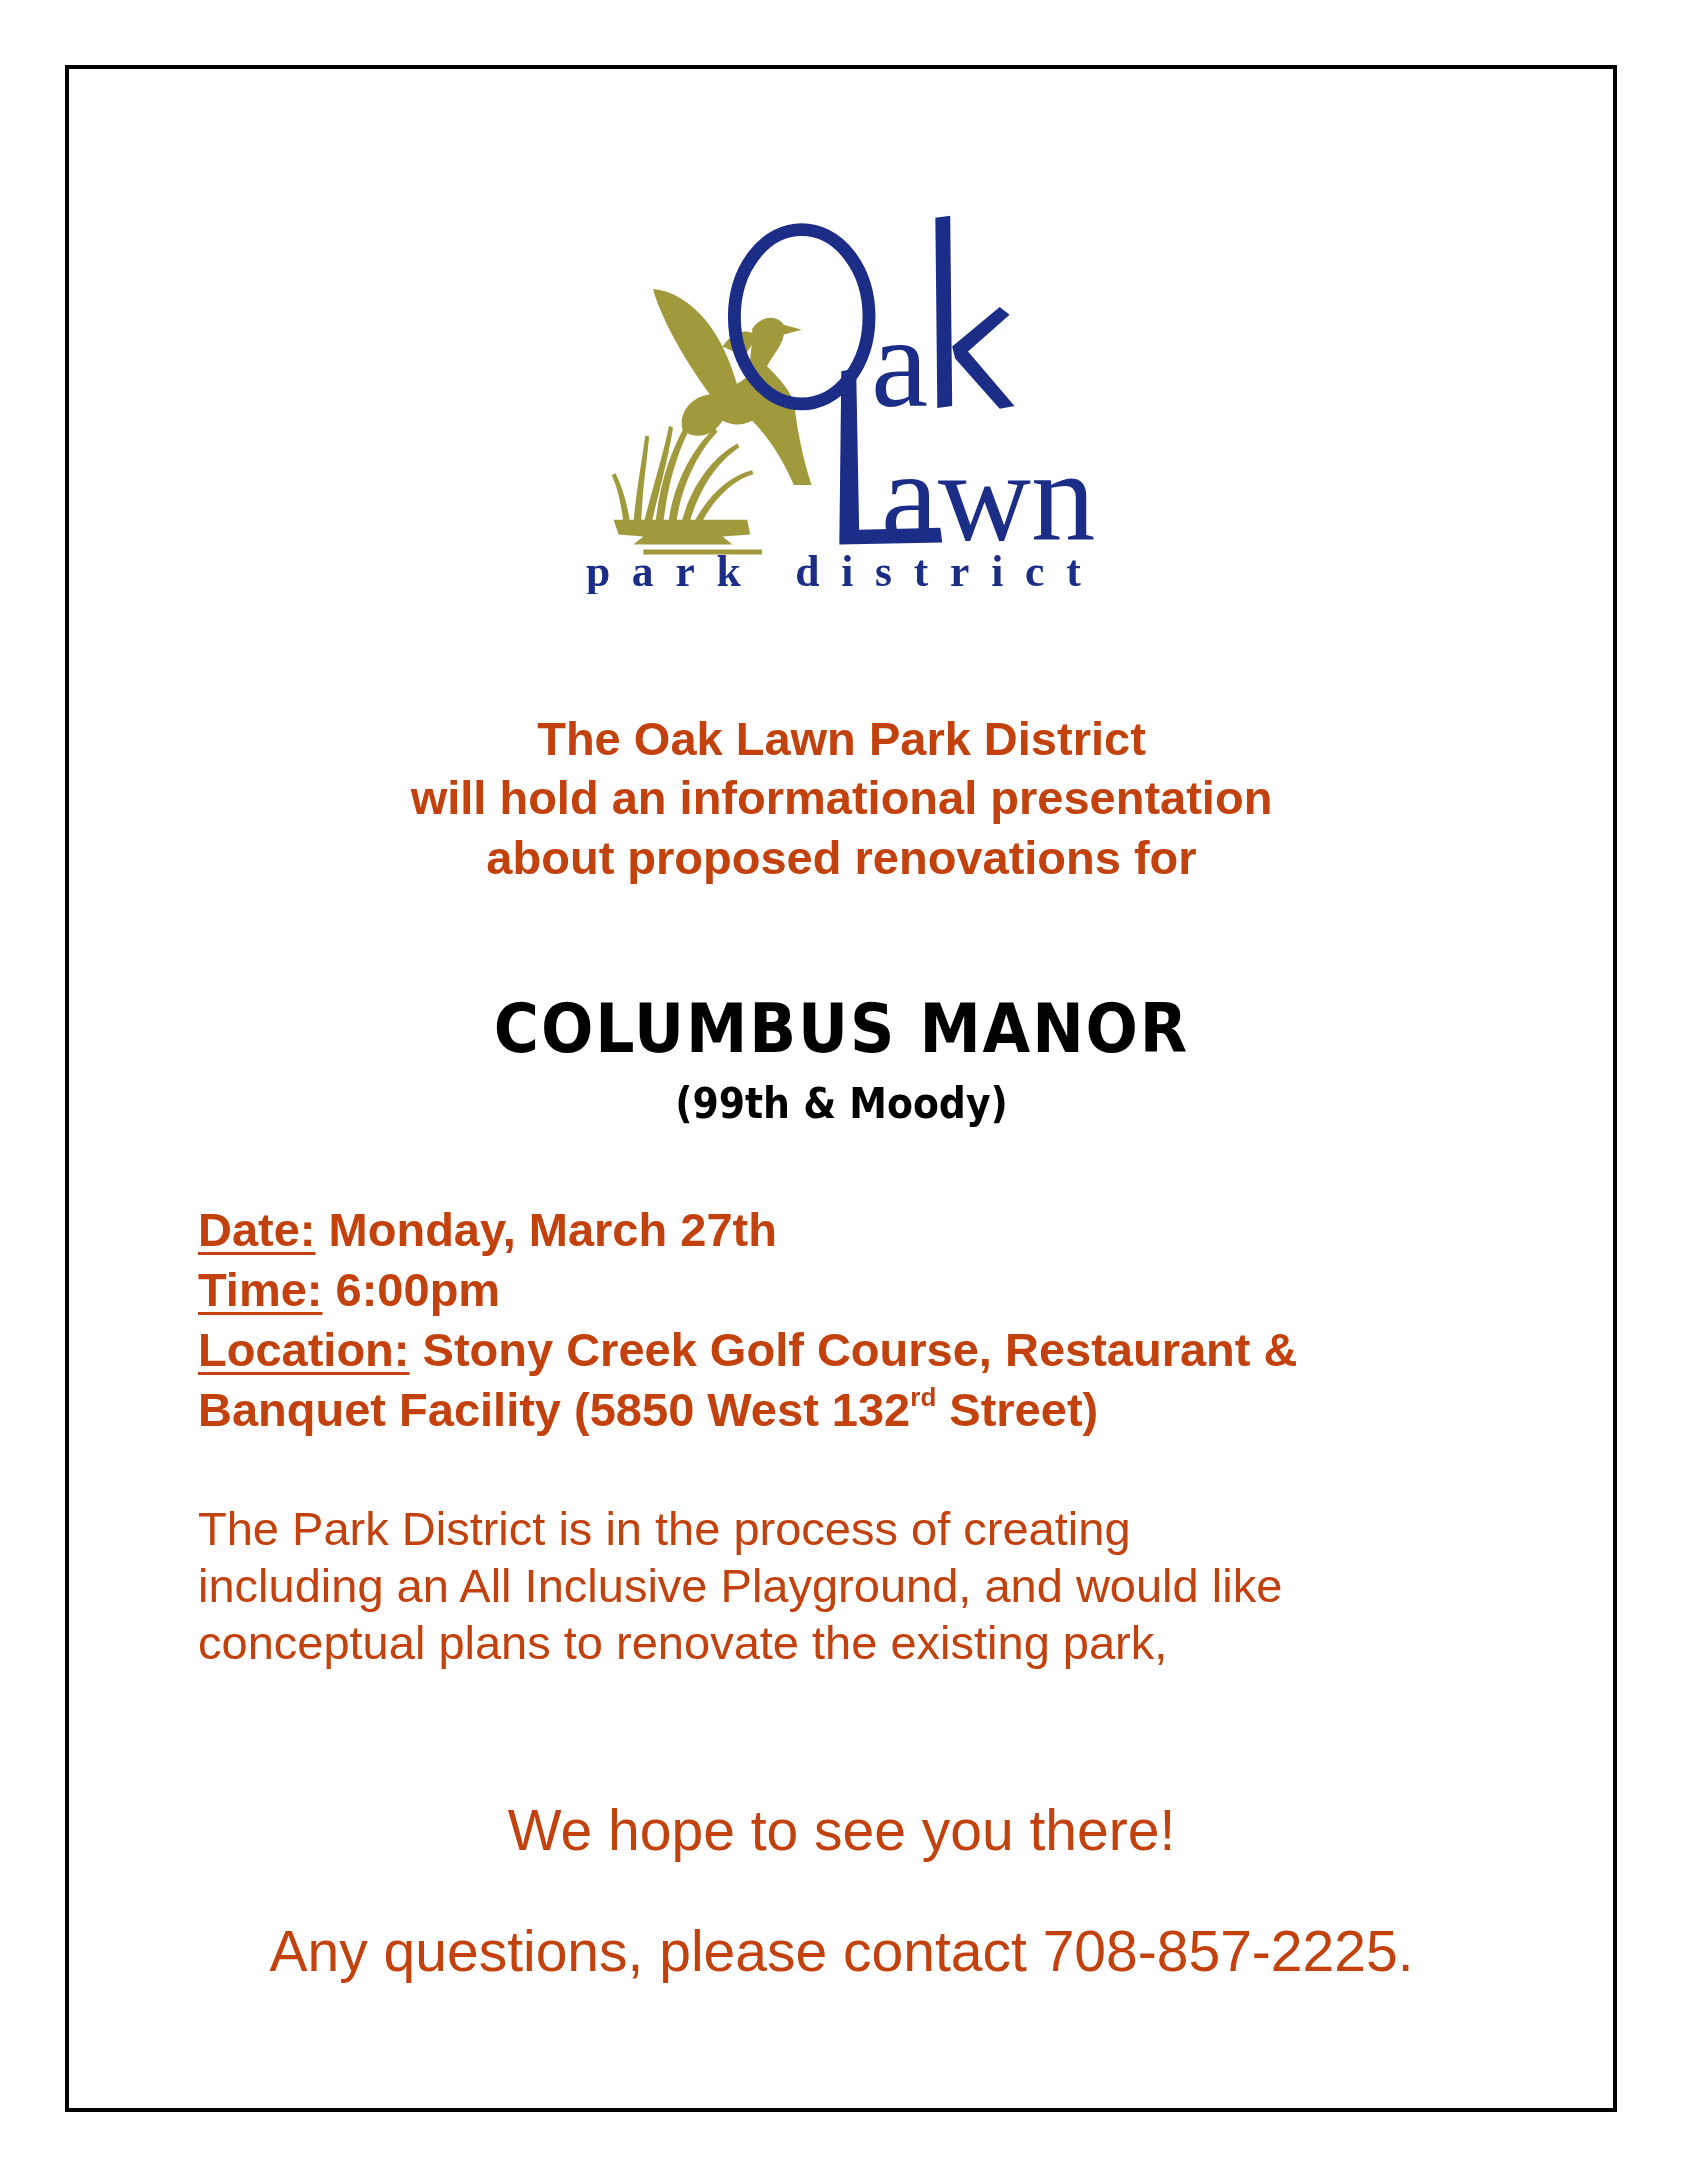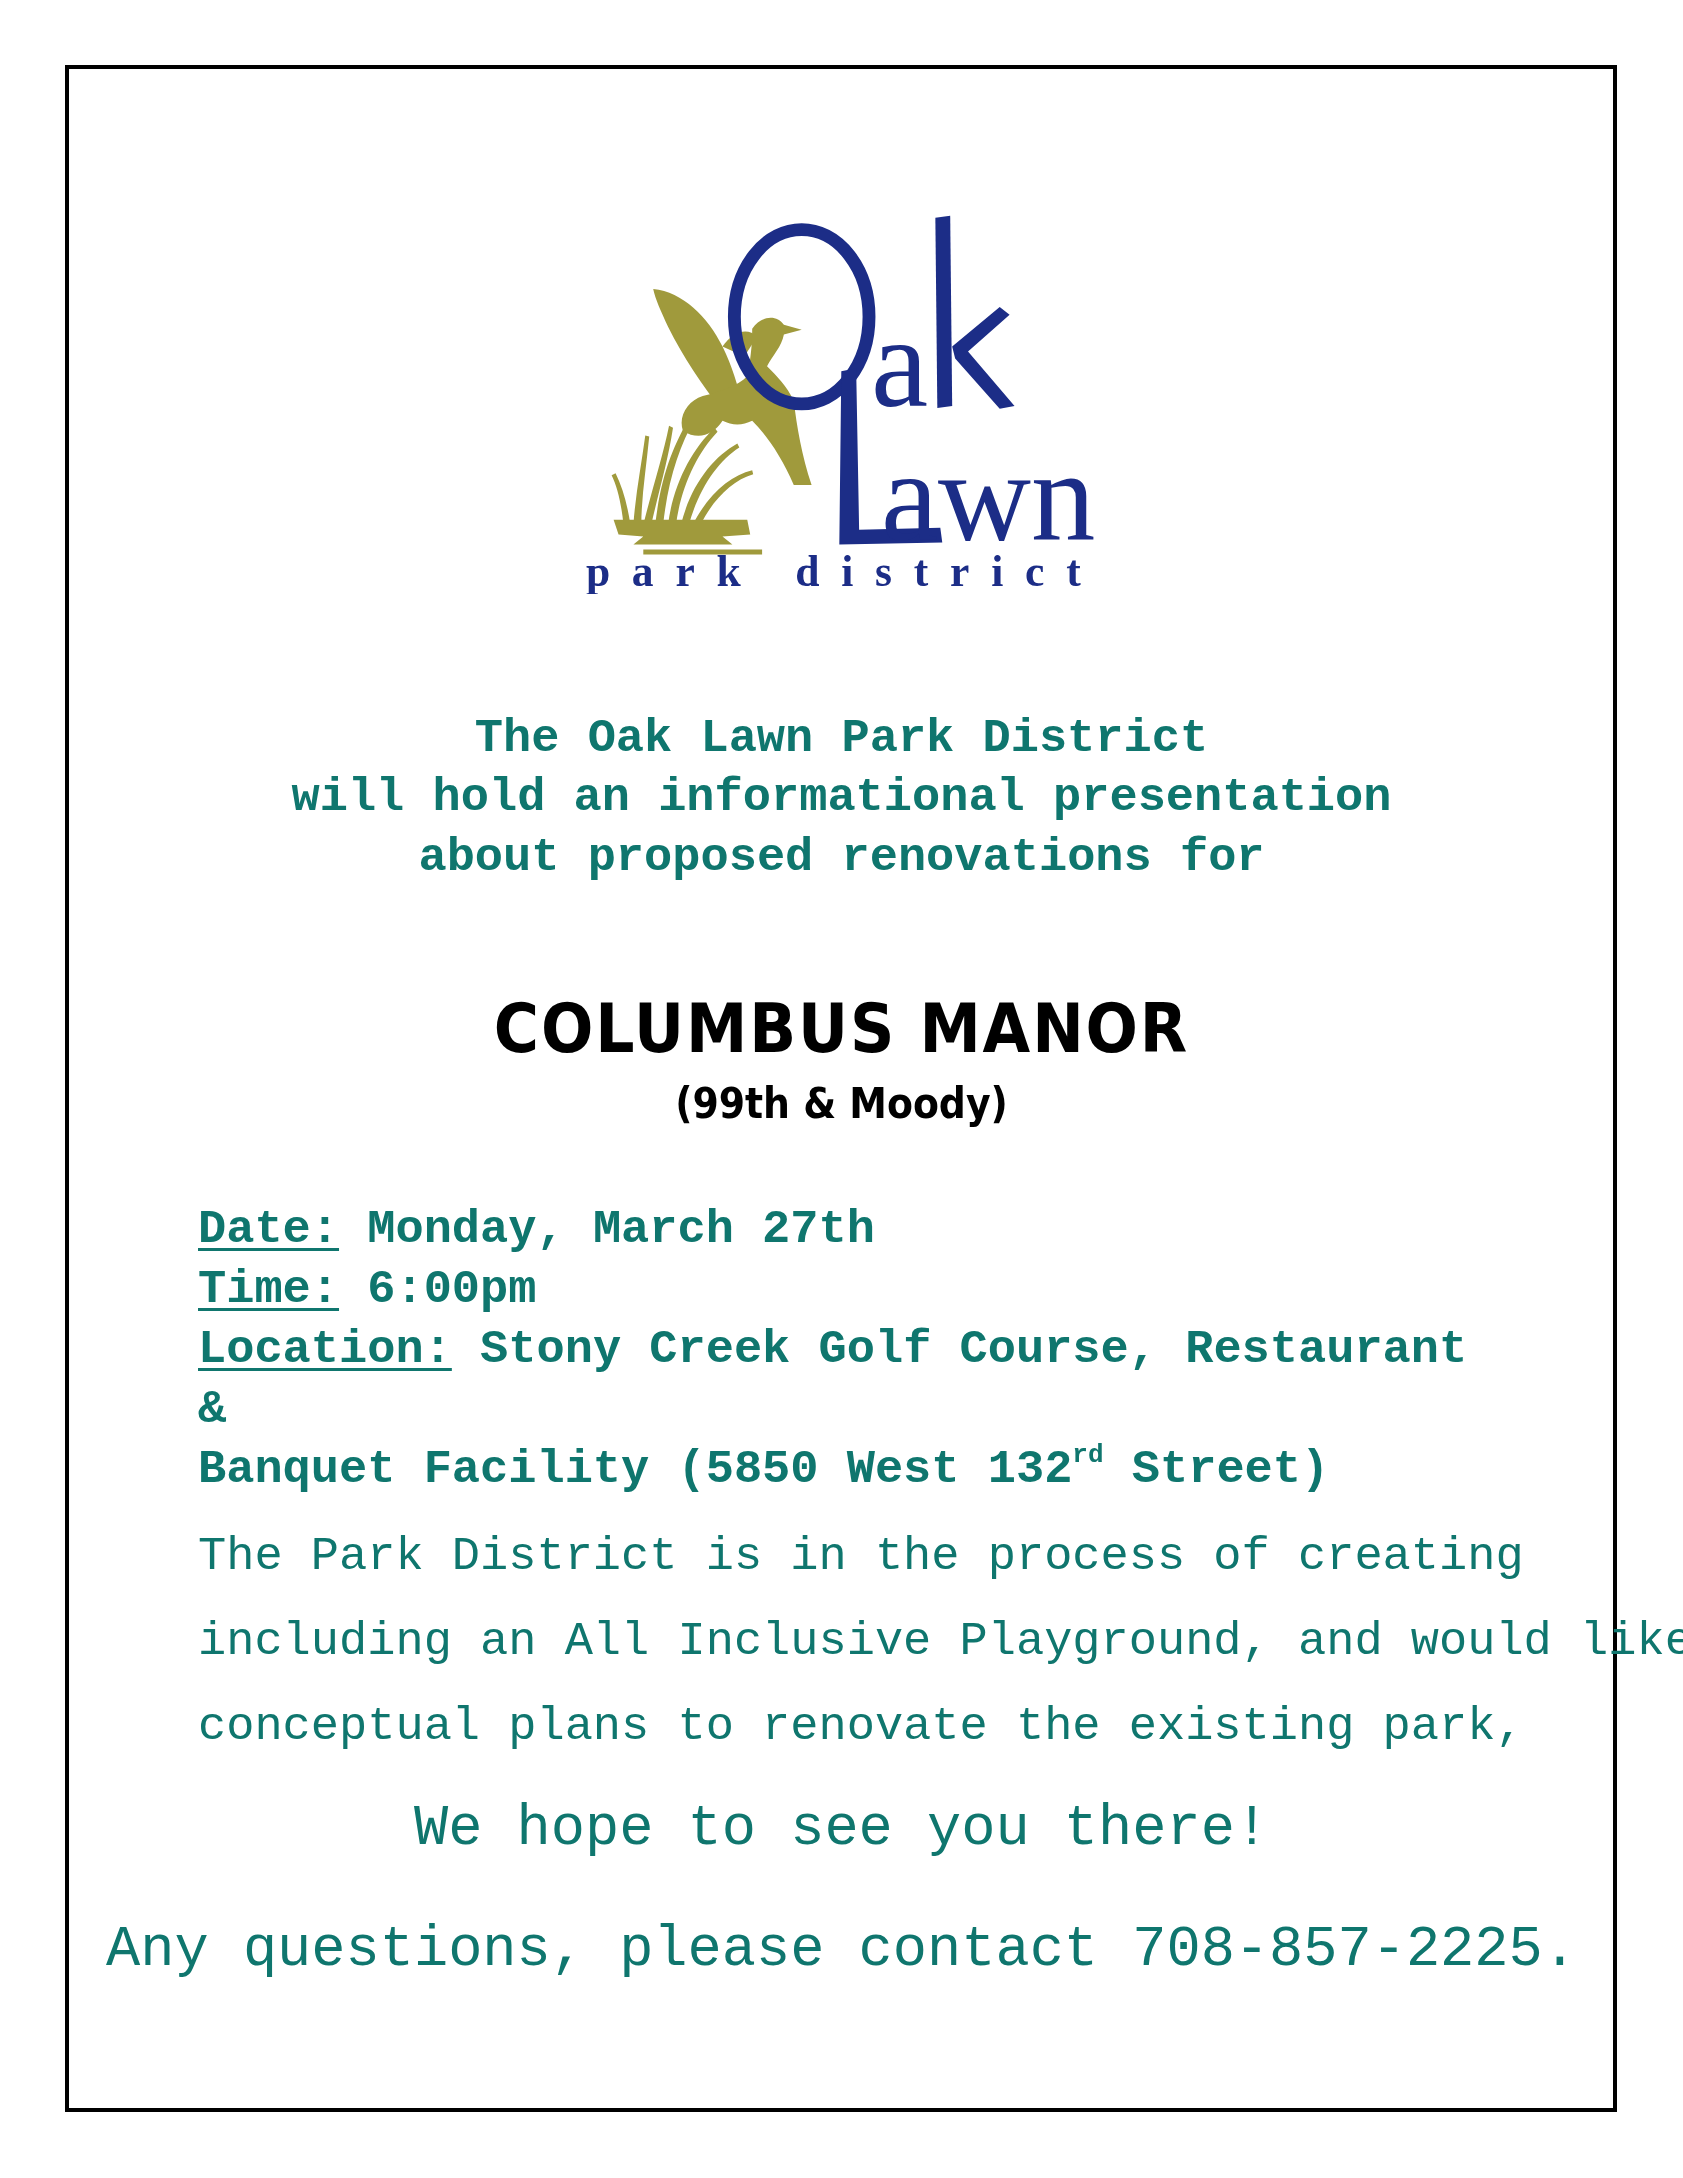--- a/index.html
+++ b/index.html
@@ -6,21 +6,21 @@
     body { width: 1683px; height: 2178px; position: relative; overflow: hidden; }
     .page-border {
       position: absolute; left: 65px; top: 65px;
       width: 1544px; height: 2039px;
       border: 4px solid #000; box-sizing: content-box;
     }
     .logo {
       position: absolute; left: 574px; top: 198px; width: 594px; height: 396px;
     }
     .logo svg { width: 594px; height: 396px; display: block; }
-    .serif { font-family: Liberation Mono, monospace; color: #0f766e; }
+    .serif { font-family: Liberation Sans, sans-serif; color: #c2410c; }
     .center-line {
       position: absolute; left: 0; width: 1683px; text-align: center; white-space: nowrap;
     }
     .headline { font-size: 47px; font-weight: bold; line-height: 59px; }
     .title {
       font-family: "DejaVu Sans", "Liberation Sans", sans-serif;
       font-weight: bold; font-size: 67px; letter-spacing: 2px; transform: scaleX(0.92);
     }
     .subtitle {
       font-family: "DejaVu Sans", "Liberation Sans", sans-serif;
@@ -29,21 +29,21 @@
     .details {
       position: absolute; left: 198px; top: 1200px; width: 1287px;
       font-size: 47px; font-weight: bold; line-height: 60px;
     }
     .details .label { text-decoration: underline; text-decoration-thickness: 3px; text-underline-offset: 6px; }
     .details sup { font-size: 26px; vertical-align: 20px; line-height: 0; margin-top: 40px; }
     .para {
       position: absolute; left: 198px; top: 1500px; width: 1307px;
       font-size: 47px; line-height: 57px;
     }
-    .para div { white-space: nowrap; margin-top: 28px; }
+    .para div { white-space: nowrap; }
     .closing { font-size: 57px; }
   </style>
 </head>
 <body>
 
 <div class="page-border"></div>
 
 <div class="logo">
   <svg viewBox="0 0 600 400" xmlns="http://www.w3.org/2000/svg">
 

